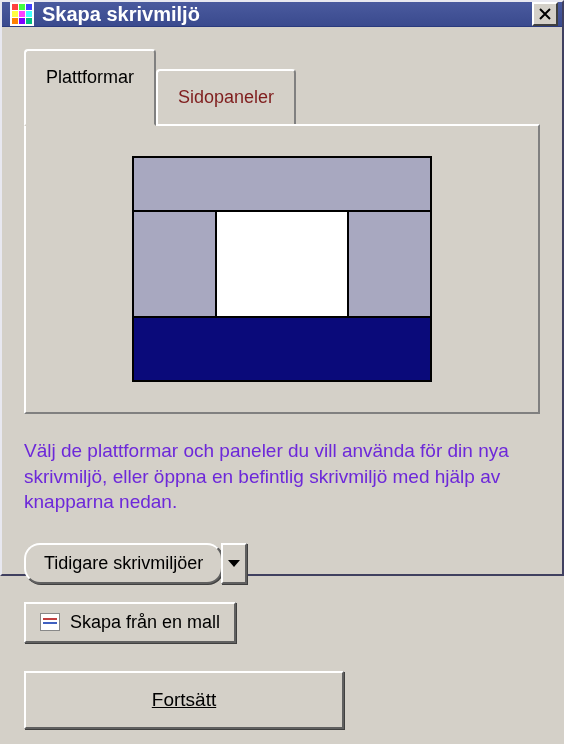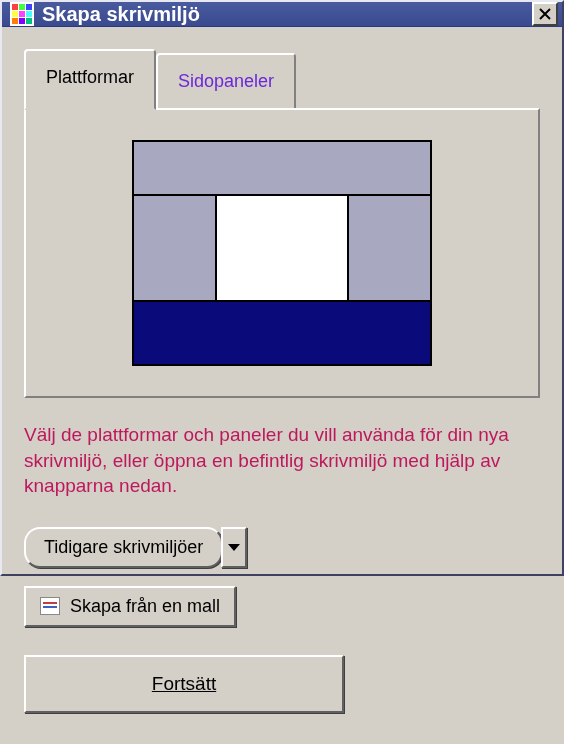--- a/index.html
+++ b/index.html
@@ -81,23 +81,23 @@
       border-top-right-radius: 4px;
       position: relative;
       cursor: pointer;
     }
     .tab.active {
       border-bottom-color: #d4d0c8;
       margin-bottom: -2px;
       z-index: 3;
     }
     .tab.inactive {
-      margin-top: 4px;
+      margin-top: 20px;
       border-bottom: none;
-      color: #6d28d9;
+      color: #7f1d1d;
     }
     .tab-panel {
       border: 2px solid;
       border-color: #ffffff #808080 #808080 #ffffff;
       background: #d4d0c8;
       height: 290px;
       display: flex;
       align-items: center;
       justify-content: center;
       position: relative;
@@ -135,21 +135,21 @@
     }
     .lp-bot {
       flex: 1.2;
       background: #0a0a7a;
       border-top: 2px solid #000;
     }
     .description {
       margin-top: 24px;
       font-size: 19px;
       line-height: 1.35;
-      color: #be185d;
+      color: #6d28d9;
     }
     .button-row {
       margin-top: 28px;
       display: flex;
       gap: 16px;
       align-items: center;
     }
     .button-row2 {
       margin-top: 18px;
       display: flex;

